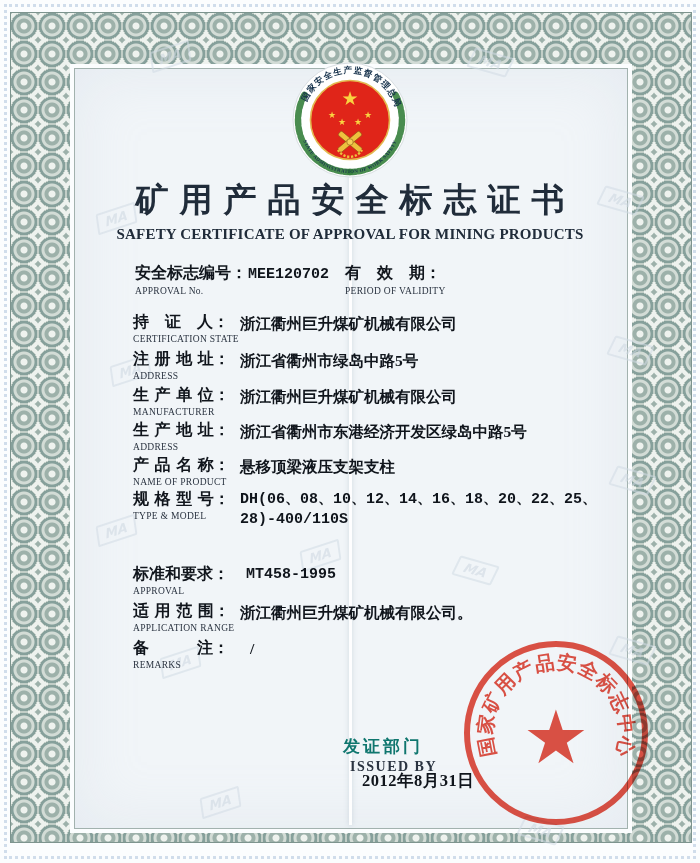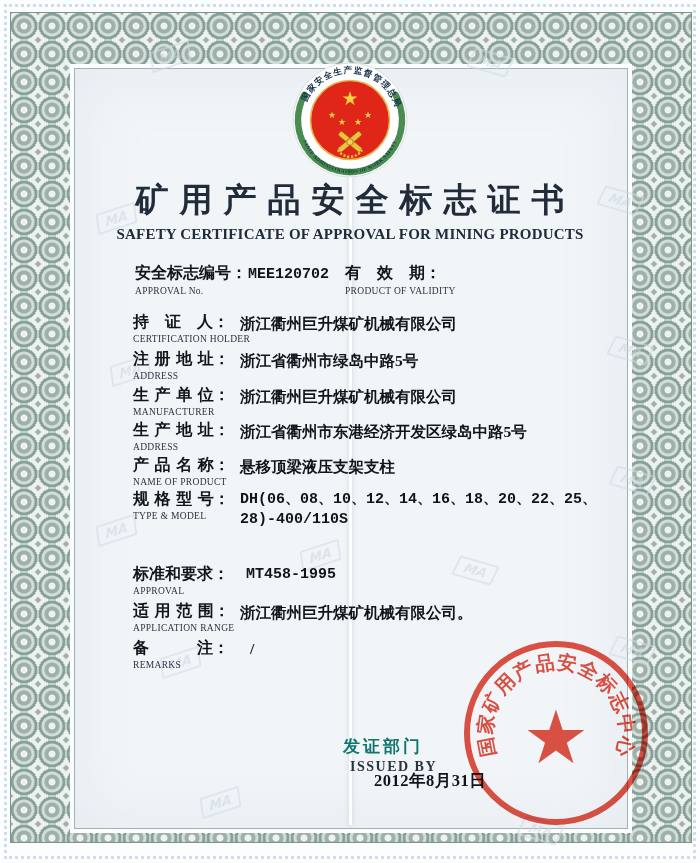--- a/index.html
+++ b/index.html
@@ -57,21 +57,21 @@
   .val-mono{font-family:"Liberation Mono",monospace;font-weight:bold;font-size:15px;color:#10151c;}
   .val-wrap{white-space:normal;line-height:1.35;}
   
   .decl{
     left:97px;top:681px;width:526px;
     font-size:15px;font-weight:600;line-height:1.45;text-indent:2em;
     color:#10151c;letter-spacing:.5px;
   }
   .issued-cn{left:343px;top:735px;font-family:"DejaVu Sans",sans-serif;font-weight:bold;font-size:17px;letter-spacing:3px;color:#0f766e;}
   .issued-en{left:350px;top:759px;font-size:14px;font-weight:bold;letter-spacing:1.5px;color:#2a3340;}
-  .issue-date{left:362px;top:770px;font-size:16.5px;font-weight:bold;color:#10151c;letter-spacing:.5px;margin-left:12px;}
+  .issue-date{left:362px;top:770px;font-size:16.5px;font-weight:bold;color:#10151c;letter-spacing:.5px;}
   
   .seal{left:458px;top:635px;width:196px;height:196px;z-index:5;opacity:.88;mix-blend-mode:multiply;}
 </style>
 </head>
 <body>
 
 <div class="page">
 
   <div class="lace"></div>
   <div class="band"></div>
@@ -124,26 +124,26 @@
       </g>
     </svg>
 
     <div class="abs title">矿用产品安全标志证书</div>
     <div class="abs subtitle">SAFETY CERTIFICATE OF APPROVAL FOR MINING PRODUCTS</div>
 
     <div class="abs lbl" style="left:135px;top:263px">安全标志编号：</div>
     <div class="abs val-mono" style="left:248px;top:266px">MEE120702</div>
     <div class="abs cap" style="left:135px;top:286px">APPROVAL No.</div>
     <div class="abs lbl" style="left:345px;top:263px">有　效　期：</div>
-    <div class="abs cap" style="left:345px;top:286px">PRODUCT OF VALIDITY</div>
+    <div class="abs cap" style="left:345px;top:286px">PERIOD OF VALIDITY</div>
 
     <div>
       <div class="abs lbl" style="left:133px;top:312px">持　证　人：</div>
       <div class="abs val-kai" style="left:240px;top:314px">浙江衢州巨升煤矿机械有限公司</div>
-      <div class="abs cap" style="left:133px;top:334px">CERTIFICATION HOLDER</div>
+      <div class="abs cap" style="left:133px;top:334px">CERTIFICATION STATE</div>
     </div>
     <div>
       <div class="abs lbl" style="left:133px;top:349px">注 册 地 址：</div>
       <div class="abs val-kai" style="left:240px;top:351px">浙江省衢州市绿岛中路5号</div>
       <div class="abs cap" style="left:133px;top:371px">ADDRESS</div>
     </div>
     <div>
       <div class="abs lbl" style="left:133px;top:385px">生 产 单 位：</div>
       <div class="abs val-kai" style="left:240px;top:387px">浙江衢州巨升煤矿机械有限公司</div>
       <div class="abs cap" style="left:133px;top:407px">MANUFACTURER</div>

